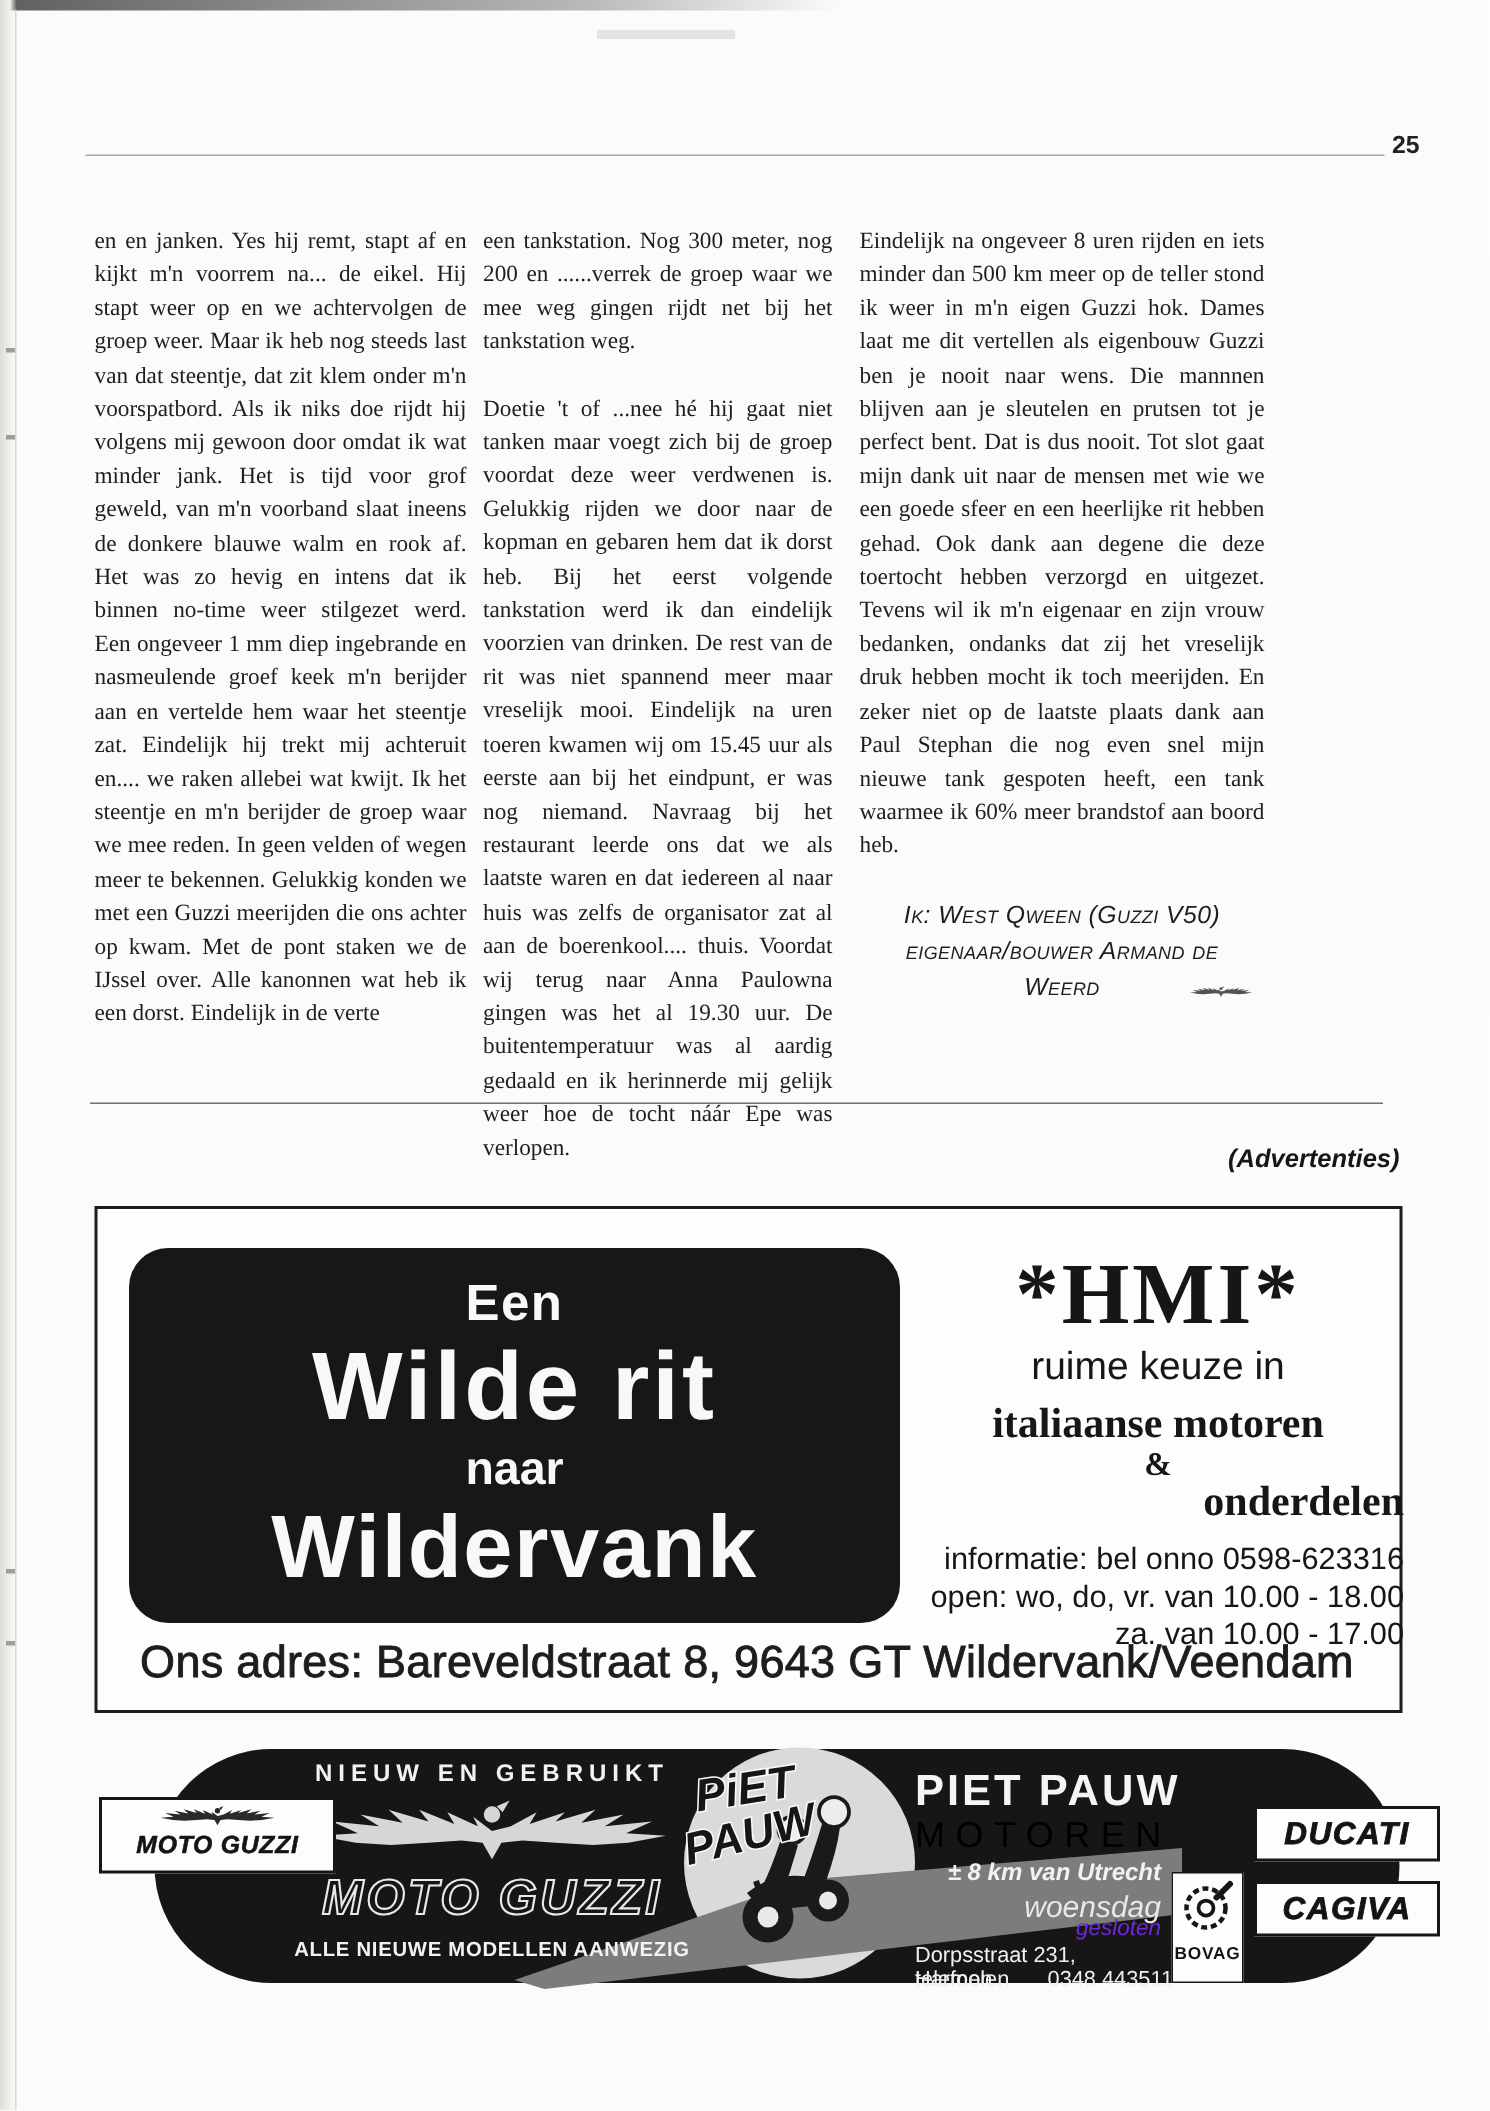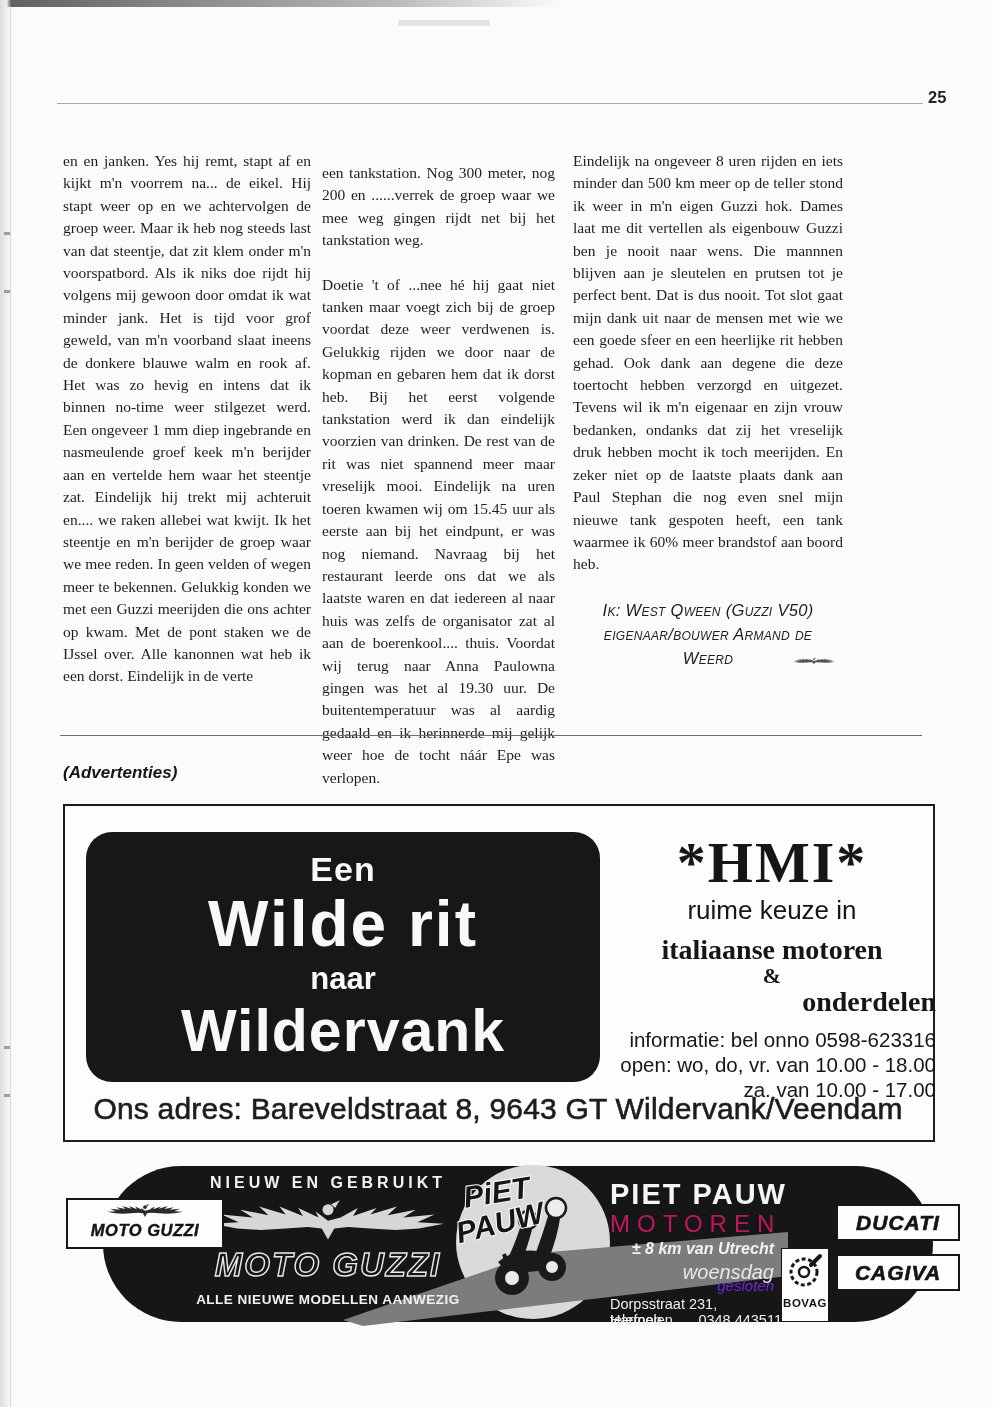--- a/index.html
+++ b/index.html
@@ -18,29 +18,29 @@
 
   
   .top-rule{left:57px;top:103px;width:866px;height:1px;background:#a8a8a6;}
   .page-number{left:928px;top:88px;font-weight:bold;font-size:16.5px;color:#222;}
 
   
   .col{top:150px;font-family:"Liberation Serif",serif;font-size:15.5px;line-height:22.4px;
        text-align:justify;color:#201e1c;hyphens:auto;}
   .col p{margin:0 0 22px 0;}
   .col1{left:63px;width:248px;}
-  .col2{left:322px;width:233px;margin-top:12px;}
+  .col2{left:322px;width:233px;}
   .col3{left:573px;width:270px;}
   .signature{margin-top:20px;font-family:Liberation Sans, sans-serif;font-style:italic;
        font-variant:small-caps;font-size:16.5px;line-height:24px;letter-spacing:.3px;
        text-align:center;position:relative;}
   .sig-eagle{position:absolute;right:8px;bottom:2px;}
 
   .article-rule{left:60px;top:735px;width:862px;height:1px;background:#6f6f6d;}
-  .adverts-label{left:63px;top:763px;width:870px;text-align:left;font-weight:bold;
+  .adverts-label{left:63px;top:763px;width:870px;text-align:right;font-weight:bold;
        font-style:italic;font-size:17px;color:#161616;}
 
   
   .ad-box{left:63px;top:804px;width:868px;height:334px;border:2px solid #1c1c1c;background:#fdfdfc;}
   .wilde-box{left:86px;top:832px;width:514px;height:250px;background:#171717;border-radius:26px;
        text-align:center;color:#f8f8f8;font-weight:bold;}
   .wilde-een{margin-top:18px;font-size:34px;letter-spacing:1px;}
   .wilde-rit{margin-top:2px;font-size:64px;letter-spacing:2px;line-height:66px;}
   .wilde-naar{margin-top:4px;font-size:31px;}
   .wilde-van{margin-top:2px;font-size:59px;letter-spacing:1px;line-height:64px;}
@@ -72,21 +72,21 @@
   .mg-box{left:8px;top:40px;width:154px;height:47px;}
   .mg-text{font-weight:bold;font-style:italic;font-size:16.5px;-webkit-text-stroke:.4px #141414;letter-spacing:.5px;}
   .triumph-box{left:8px;top:94px;width:154px;height:47px;}
   .triumph-text{font-family:"Liberation Serif",serif;font-weight:bold;font-variant:small-caps;
        font-size:26px;line-height:28px;letter-spacing:1px;margin-top:4px;}
   .ducati-box{left:778px;top:46px;width:120px;height:33px;line-height:33px;}
   .cagiva-box{left:778px;top:96px;width:120px;height:33px;line-height:33px;}
   .it-logo{font-weight:bold;font-style:italic;font-size:21px;letter-spacing:1px;-webkit-text-stroke:.6px #141414;}
 
   .dealer-name{left:552px;top:20px;width:230px;color:#f5f5f5;font-weight:bold;font-size:29px;letter-spacing:2px;}
-  .dealer-type{left:552px;top:52px;width:230px;color:#be185d;font-size:24px;letter-spacing:7px;}
+  .dealer-type{left:552px;top:52px;width:230px;color:#000000;font-size:24px;letter-spacing:7px;}
   .dealer-dist{left:520px;top:82px;width:196px;text-align:right;color:#f2f2f2;font-weight:bold;
        font-style:italic;font-size:16px;}
   .dealer-closed1{left:520px;top:103px;width:196px;text-align:right;color:#e8e8e8;font-style:italic;font-size:20px;}
   .dealer-closed2{left:520px;top:119px;width:196px;text-align:right;color:#6d28d9;font-style:italic;font-size:15px;}
   .dealer-street{left:552px;top:138px;width:172px;color:#f0f0f0;font-size:14.5px;}
   .dealer-phone{left:552px;top:154px;width:172px;color:#f0f0f0;font-size:14.5px;display:flex;justify-content:space-between;}
 
   .bovag-box{left:723px;top:90px;width:46px;height:72px;background:#fdfdfc;border:1px solid #161616;
        text-align:center;}
   .bovag-text{font-weight:bold;font-size:11.5px;letter-spacing:.5px;color:#141414;margin-top:2px;}

